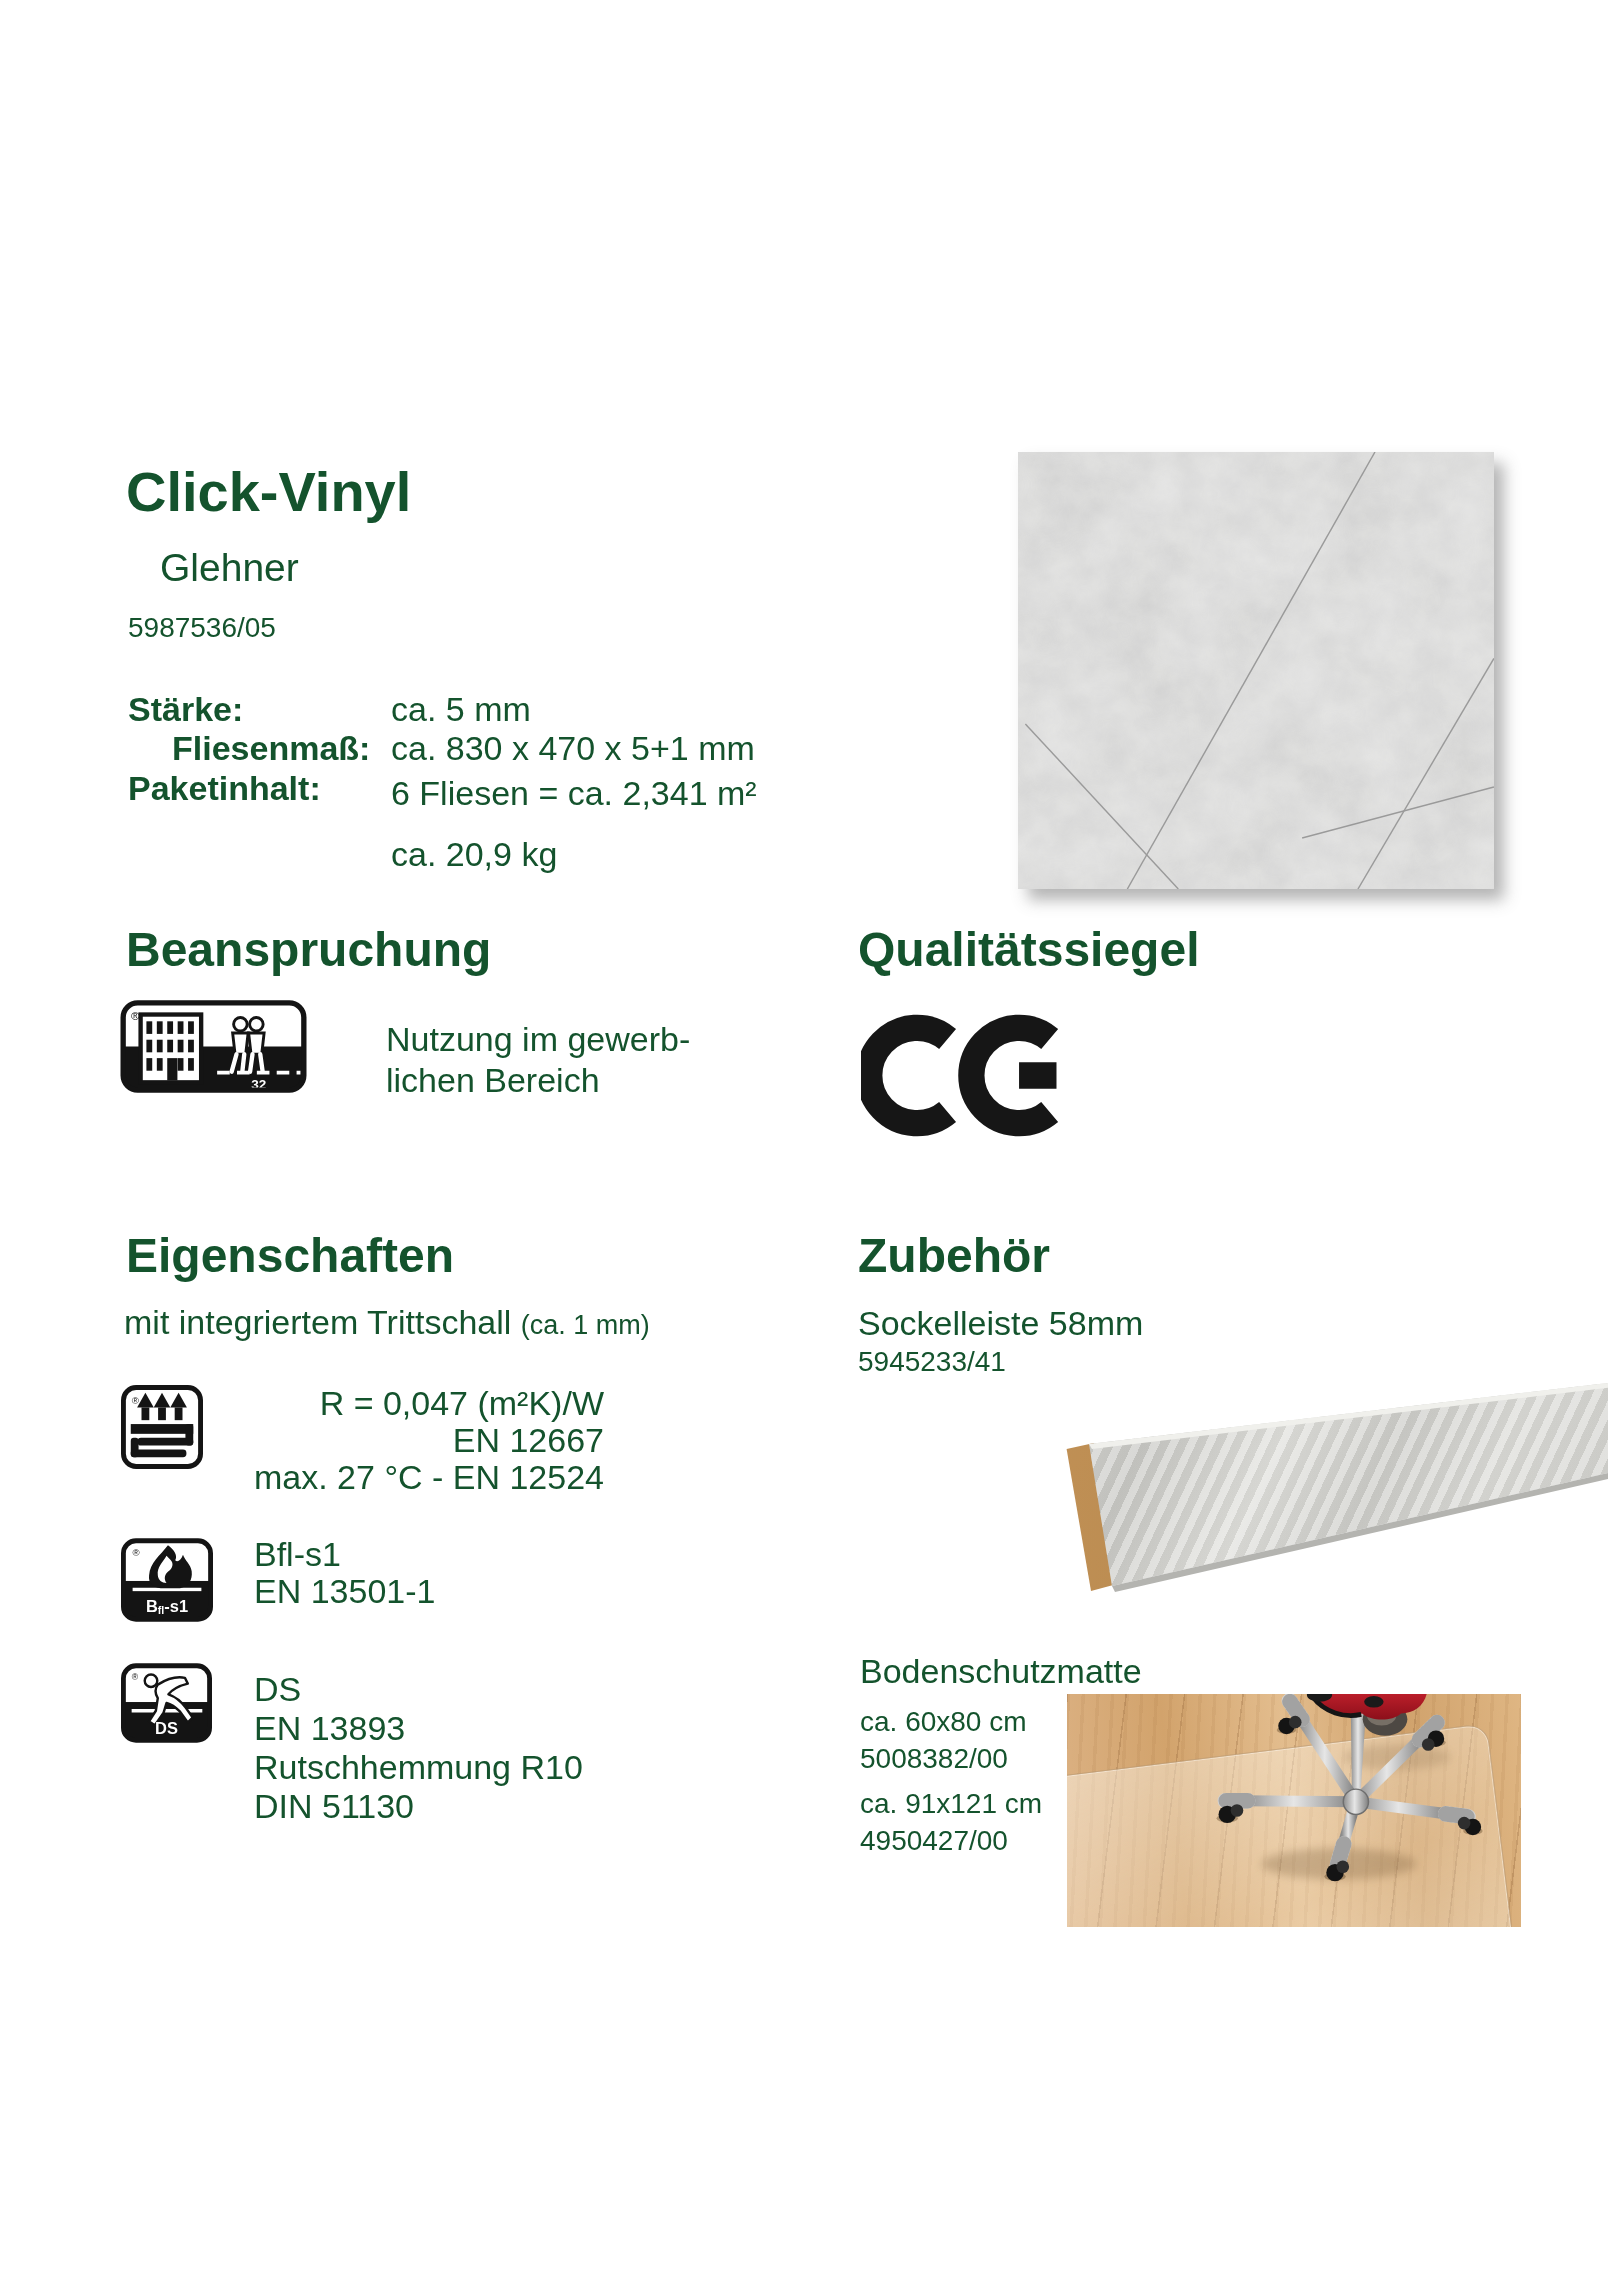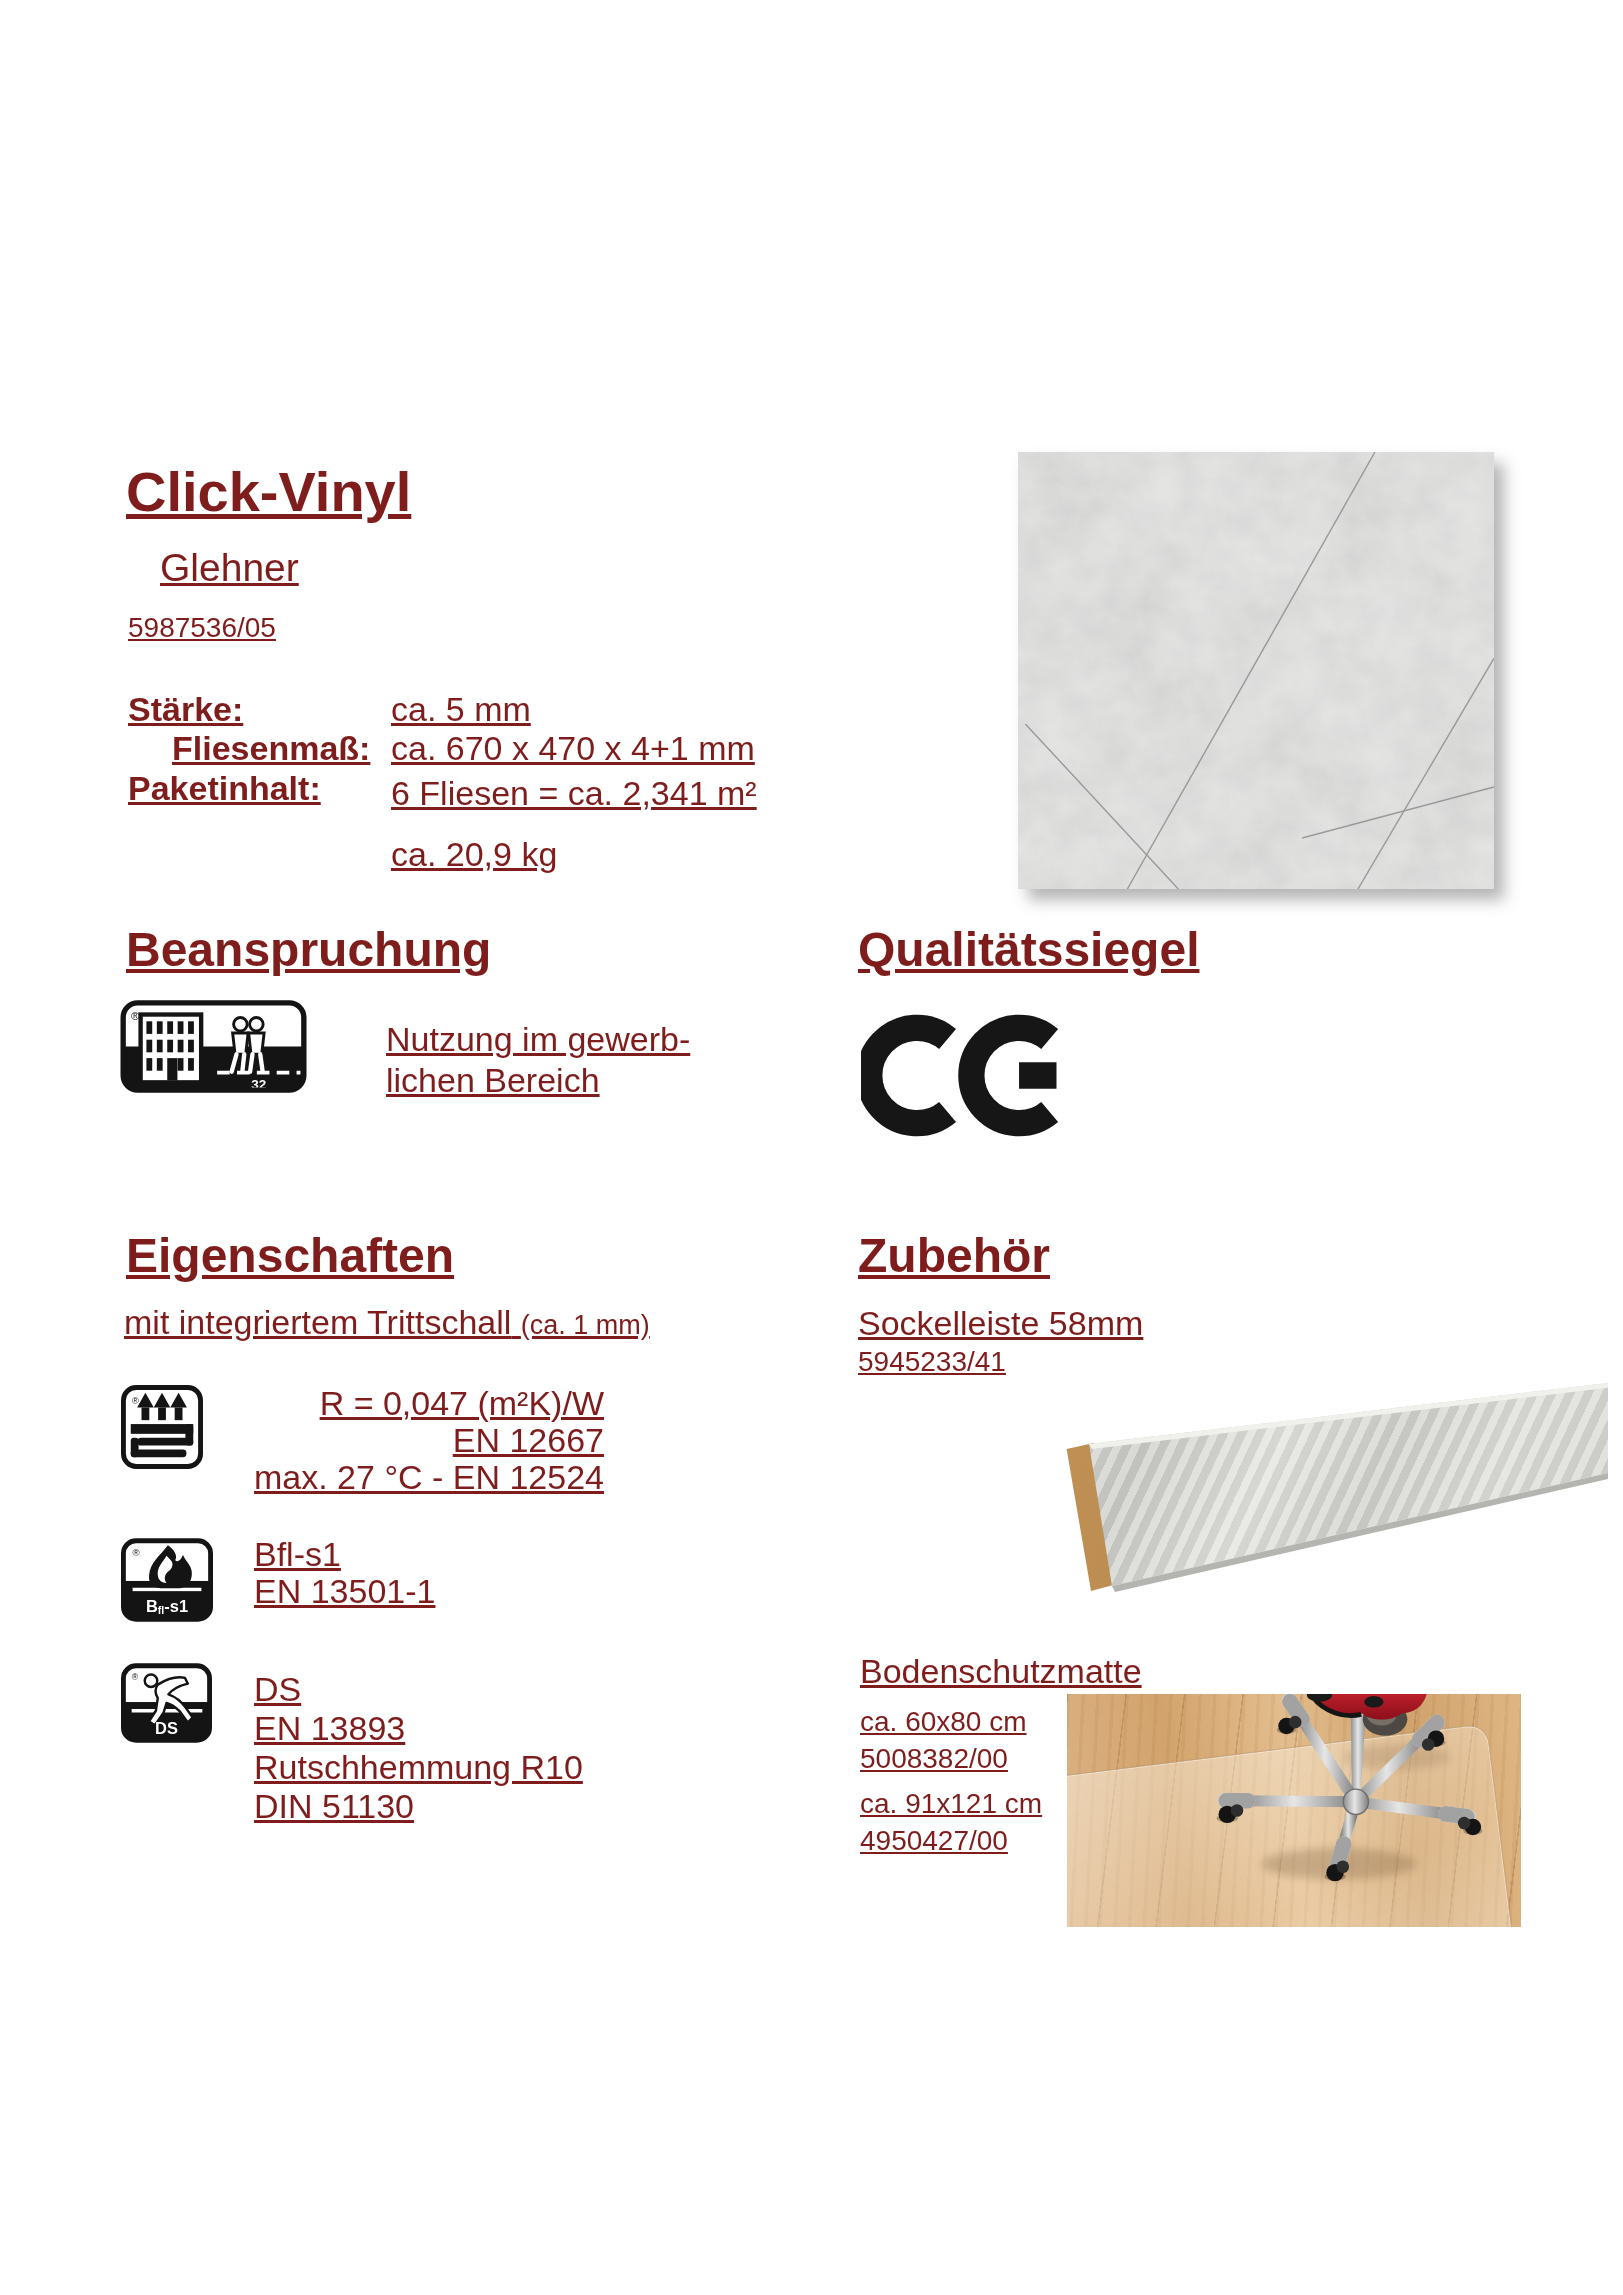--- a/index.html
+++ b/index.html
@@ -1,20 +1,20 @@
 <!DOCTYPE html>
 <html style="font-size:7.8px"><head>
 <meta charset="utf-8">
 <style>
   html,body{margin:0;padding:0;}
   body{
     width:1624px;height:2295px;position:relative;background:#ffffff;
     font-family:"Liberation Sans",sans-serif;color:#161616;overflow:hidden;
   }
-  .t{position:absolute;white-space:nowrap;line-height:1.05;color:#7f1d1d;text-decoration:underline;}
+  .t{position:absolute;white-space:nowrap;line-height:1.05;color:#14532d;}
   .b{font-weight:bold;}
   .photo{position:absolute;overflow:hidden;}
   svg text{font-family:"Liberation Sans",sans-serif;}
   
   #tile-photo{left:1018px;top:452px;width:476px;height:437px;
     box-shadow:9.7px 10.7px 14.6px rgba(90,90,90,0.45);background:#dcdcda;}
   
   #skirt-photo{left:1054px;top:1378px;width:554px;height:249px;background:#ffffff;}
   .skirt-face{position:absolute;inset:0;
     background:
@@ -68,21 +68,21 @@
   </svg>
 </div>
 
 <div class="t b" style="left:126px;top:463px;font-size:56px;">Click-Vinyl</div>
 <div class="t" style="left:128px;top:548px;font-size:39px;margin-left:32px;">Glehner</div>
 <div class="t" style="left:128px;top:613px;font-size:28px;">5987536/05</div>
 
 <div class="t b" style="left:128px;top:692px;font-size:34px;">Stärke:</div>
 <div class="t" style="left:391px;top:692px;font-size:34px;">ca. 5 mm</div>
 <div class="t b" style="left:128px;top:731px;font-size:34px;margin-left:44px;">Fliesenmaß:</div>
-<div class="t" style="left:391px;top:731px;font-size:34px;">ca. 670 x 470 x 4+1 mm</div>
+<div class="t" style="left:391px;top:731px;font-size:34px;">ca. 830 x 470 x 5+1 mm</div>
 <div class="t b" style="left:128px;top:771px;font-size:34px;">Paketinhalt:</div>
 <div class="t" style="left:391px;top:776px;font-size:34px;">6 Fliesen = ca. 2,341 m²</div>
 <div class="t" style="left:391px;top:824px;font-size:34px;margin-top:13px;">ca. 20,9 kg</div>
 
 <div class="t b" style="left:126px;top:925px;font-size:48px;">Beanspruchung</div>
 
 <svg style="position:absolute;left:120px;top:1000px;" width="187" height="93" viewBox="0 0 385 192">
   <defs>
       <clipPath id="beanClip">
         <rect x="6" y="6" width="373" height="180" rx="30"></rect>

